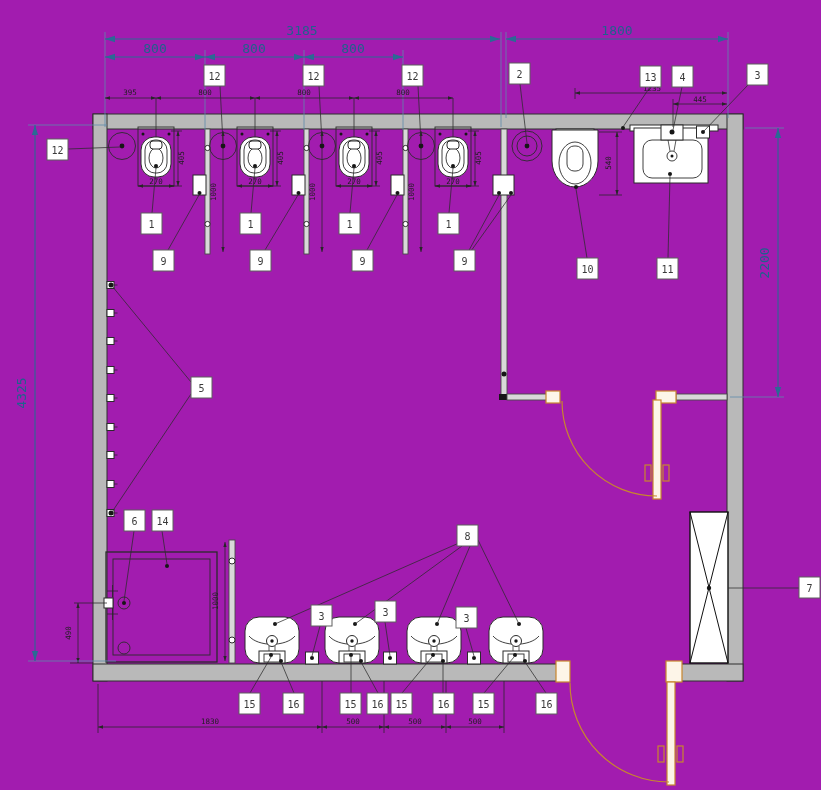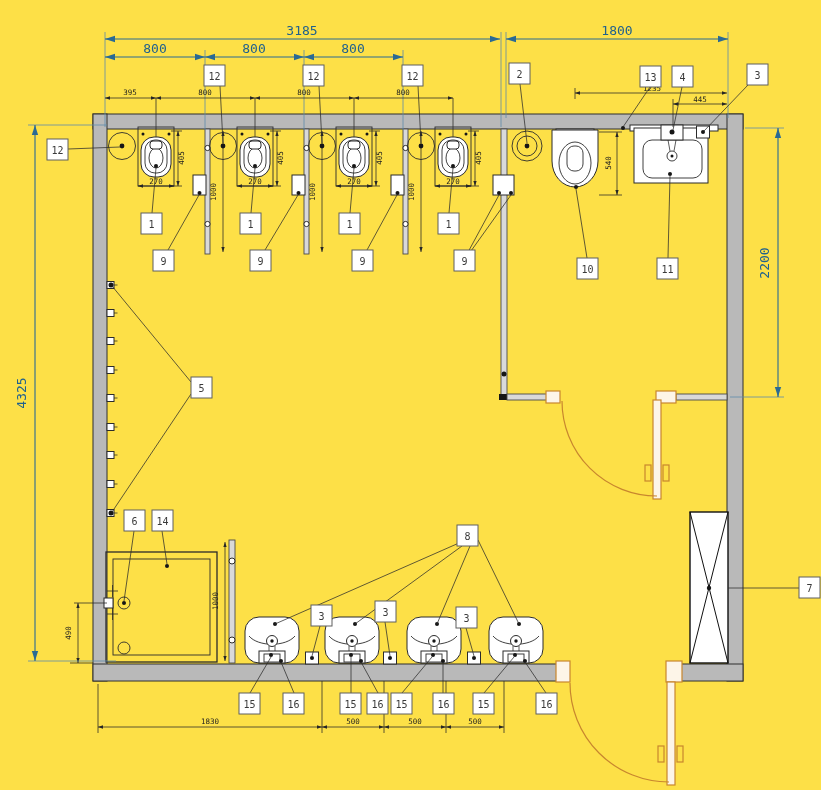--- a/index.html
+++ b/index.html
@@ -1,16 +1,16 @@
 <!DOCTYPE html>
 <html><head>
 <meta charset="utf-8">
 <style>
   html,body{margin:0;padding:0;background:#ffffff;}
-  .page{position:relative;width:821px;height:790px;background:#fde047;overflow:hidden;
+  .page{position:relative;width:821px;height:790px;background:#a21caf;overflow:hidden;
         font-family:"DejaVu Sans Mono", monospace;}
   svg{position:absolute;top:0;left:0;}
   
   .w  {fill:#b9b9b9;stroke:#2e2e2e;stroke-width:1;}
   .pt {fill:#d9d9d9;stroke:#4a4a4a;stroke-width:0.9;}
   
   .f  {fill:#ffffff;stroke:#2b2b2b;stroke-width:1;}
   .fn {fill:none;stroke:#2b2b2b;stroke-width:0.9;}
   .ld {fill:none;stroke:#2b2b2b;stroke-width:0.75;}
   .dk {fill:none;stroke:#262626;stroke-width:0.75;}

